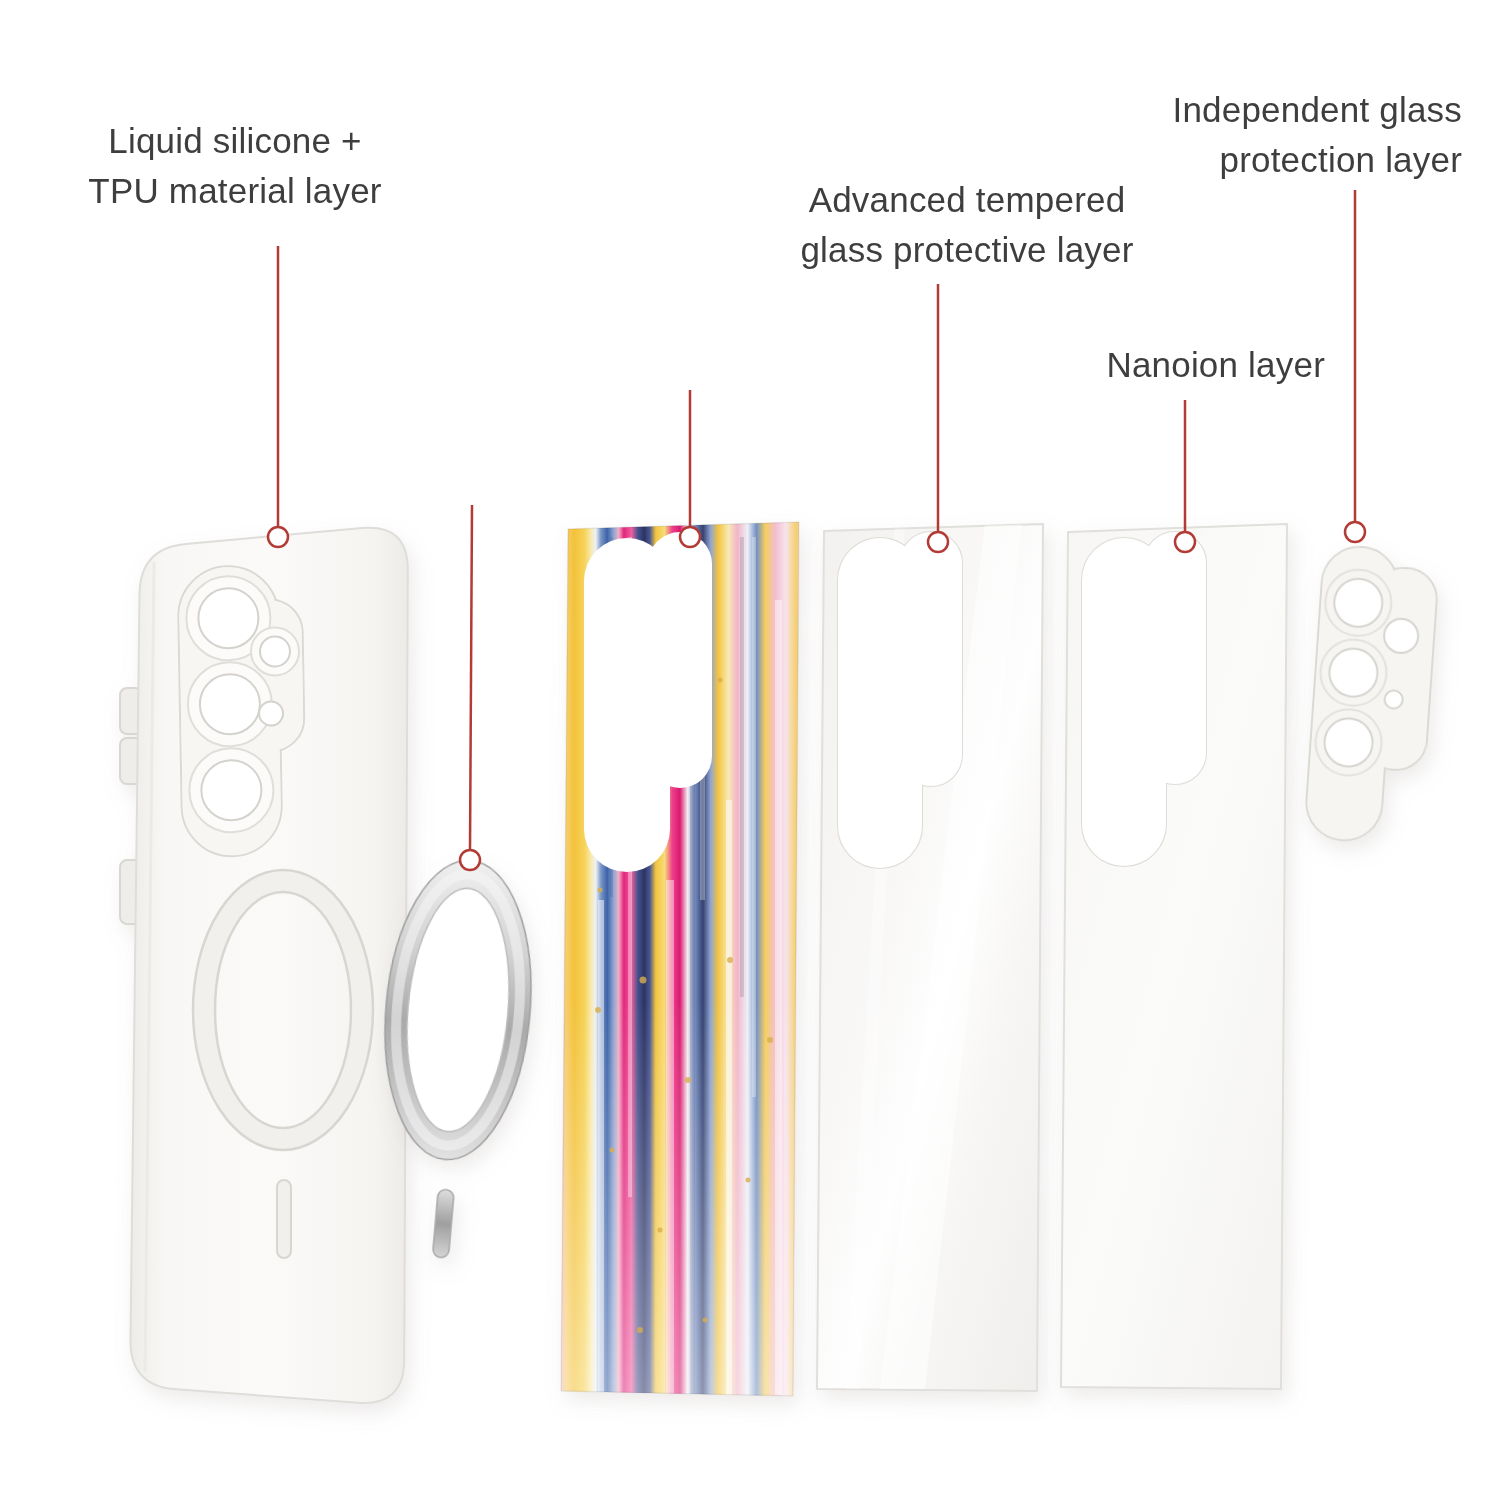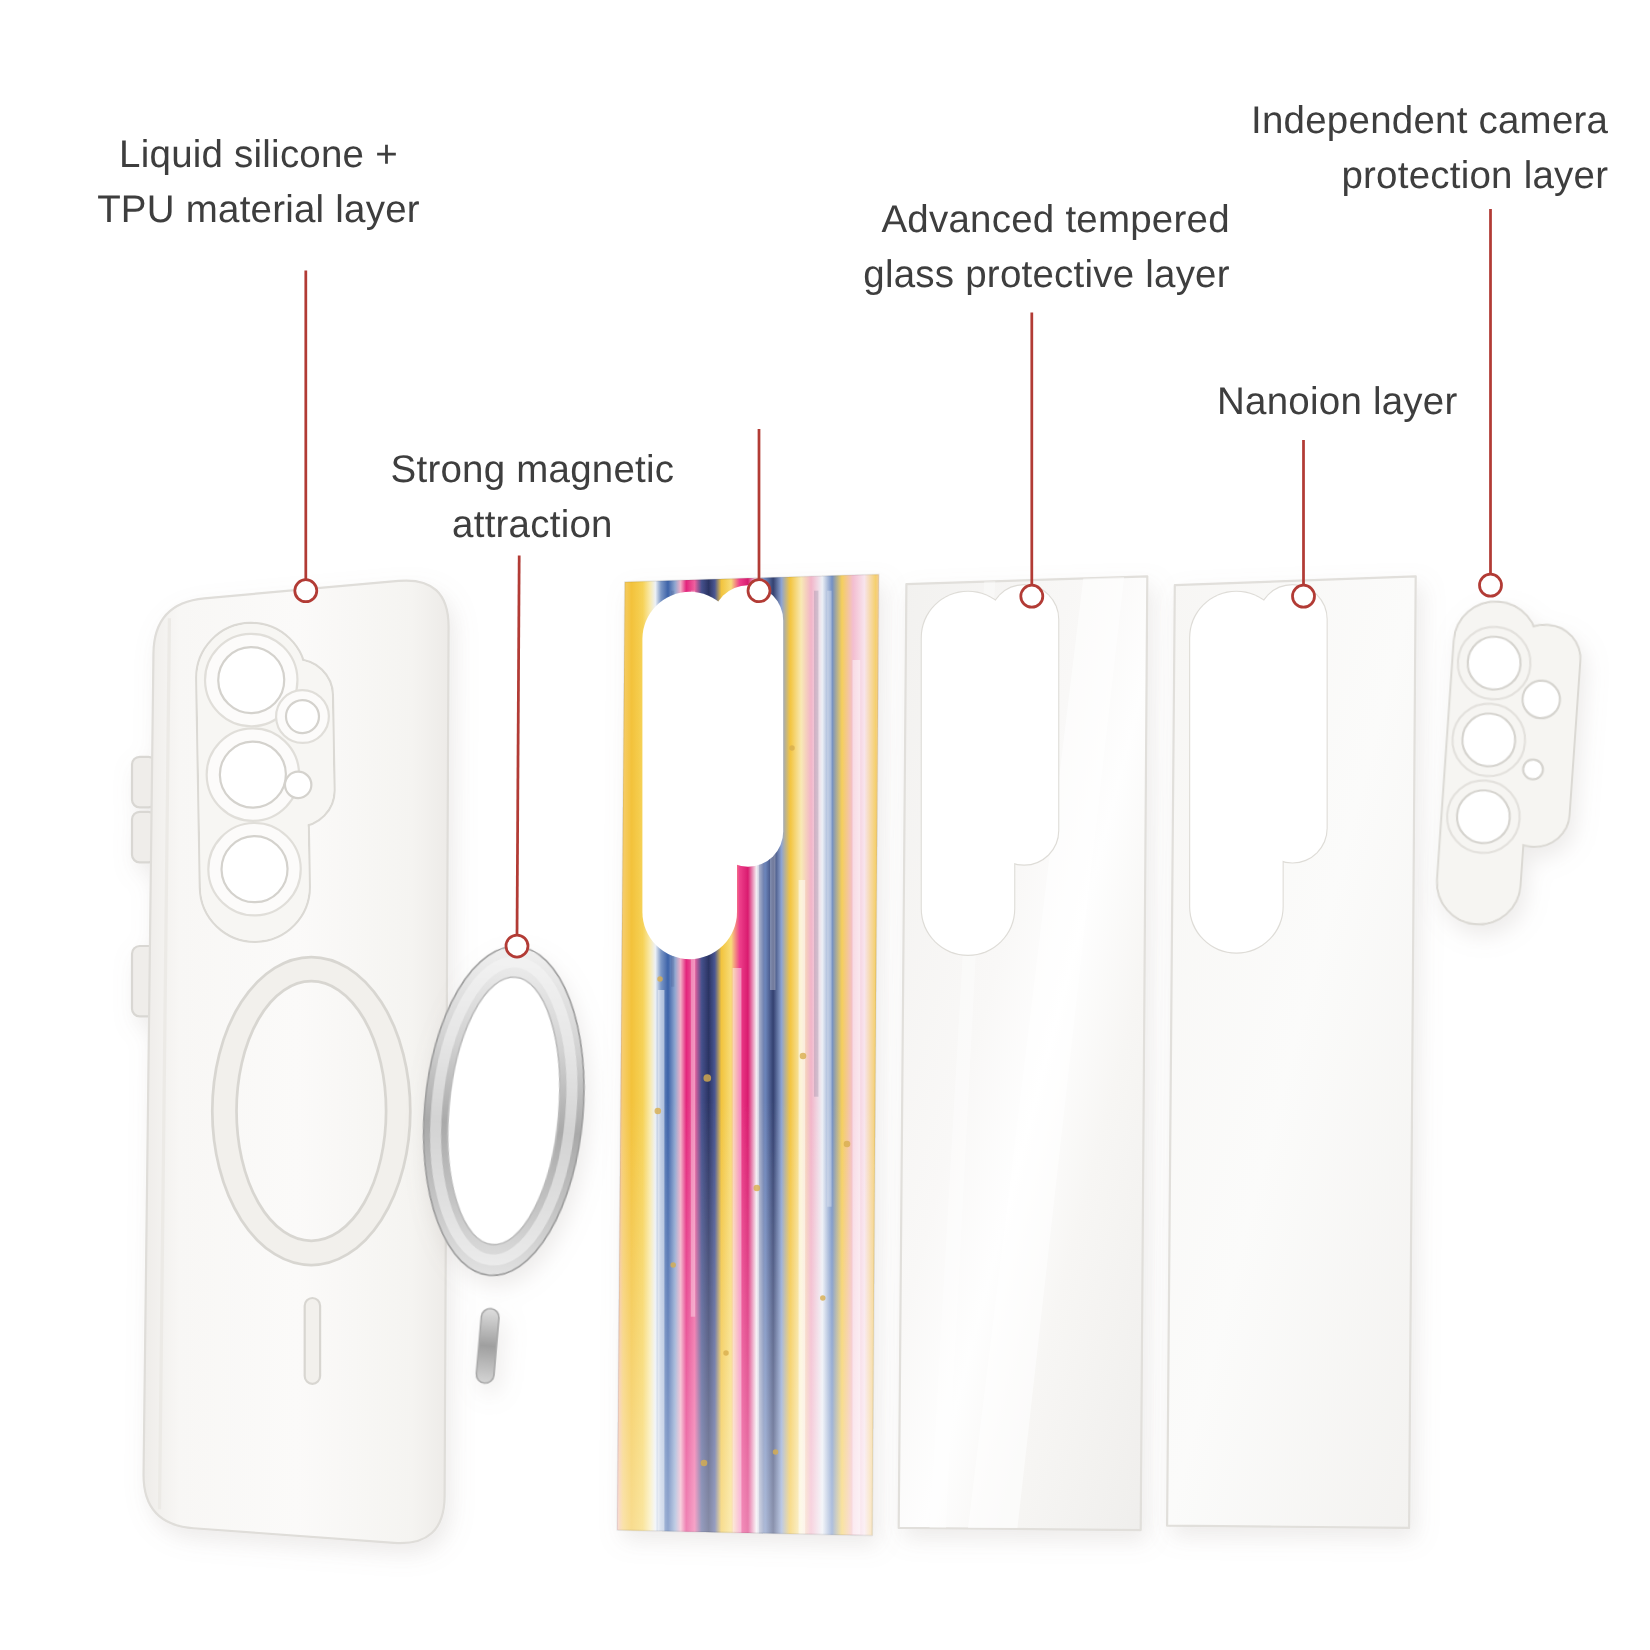--- a/index.html
+++ b/index.html
@@ -259,25 +259,23 @@
       <circle cx="1185" cy="542" r="10"></circle>
 
       <line x1="1355" y1="190" x2="1355" y2="522"></line>
       <circle cx="1355" cy="532" r="10"></circle>
     </g>
   </svg>
 
   <div class="label center" style="left:55px; top:116px; width:360px;">Liquid silicone +
 TPU material layer</div>
 
-  <div class="label center" style="left:334px; top:402px; width:300px;">Strong magnetic
-attraction</div>
-
-
-  <div class="label center" style="left:758px; top:175px; width:360px;text-align:right;">Advanced tempered
+
+
+  <div class="label center" style="left:787px; top:175px; width:360px;">Advanced tempered
 glass protective layer</div>
 
   <div class="label center" style="left:1025px; top:340px; width:300px;text-align:right;">Nanoion layer</div>
 
-  <div class="label right" style="left:1100px; top:85px; width:362px;">Independent camera
+  <div class="label right" style="left:1100px; top:85px; width:362px;">Independent glass
 protection layer</div>
 
 </div>
 
 </body></html>

